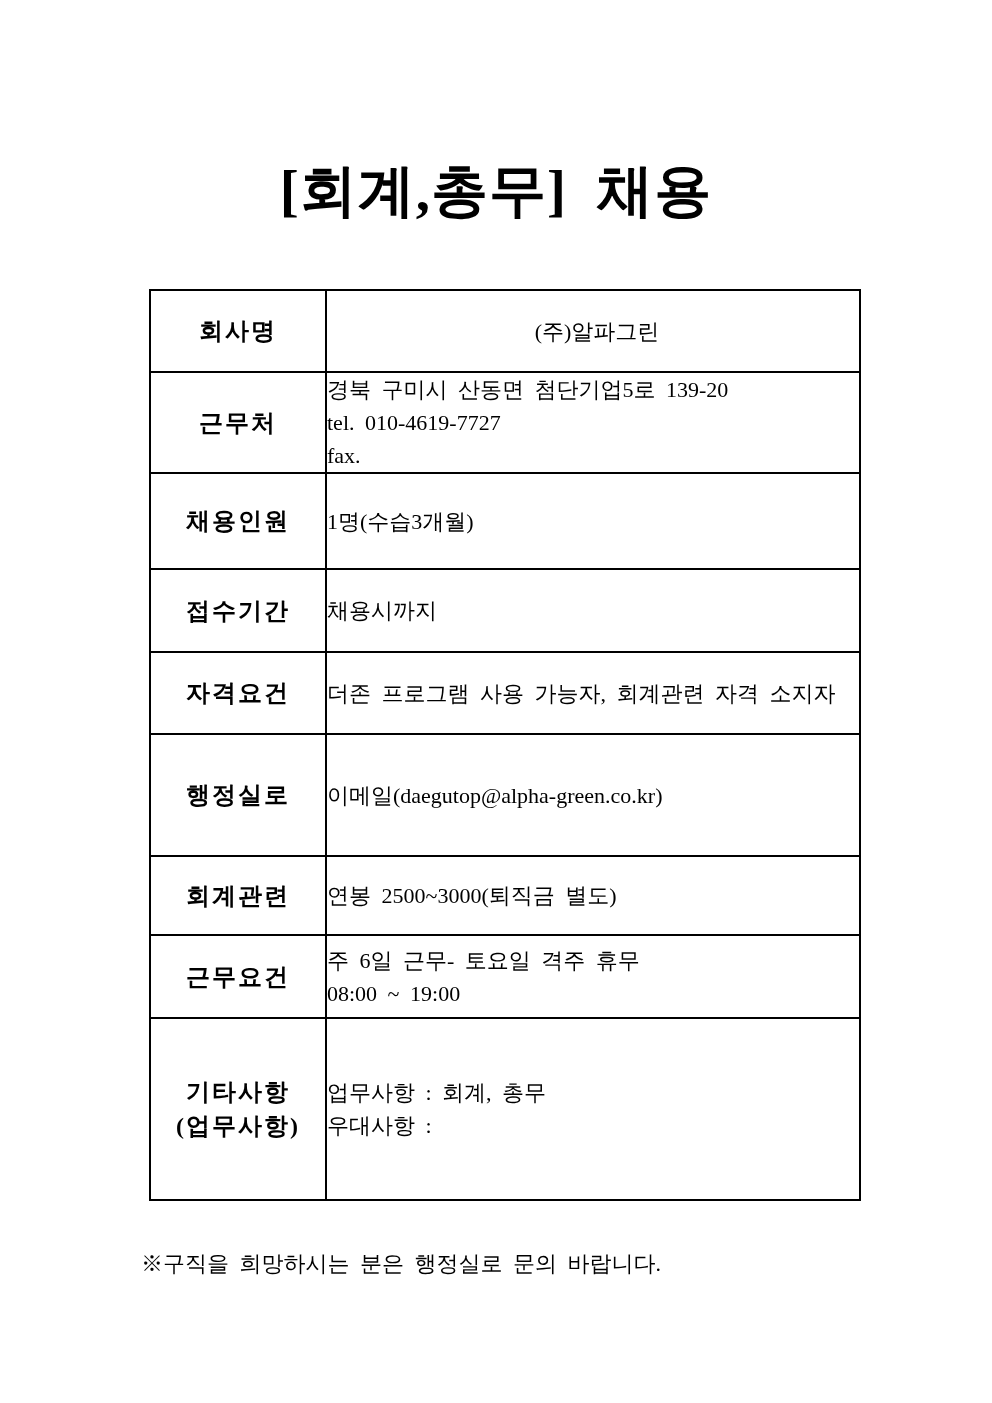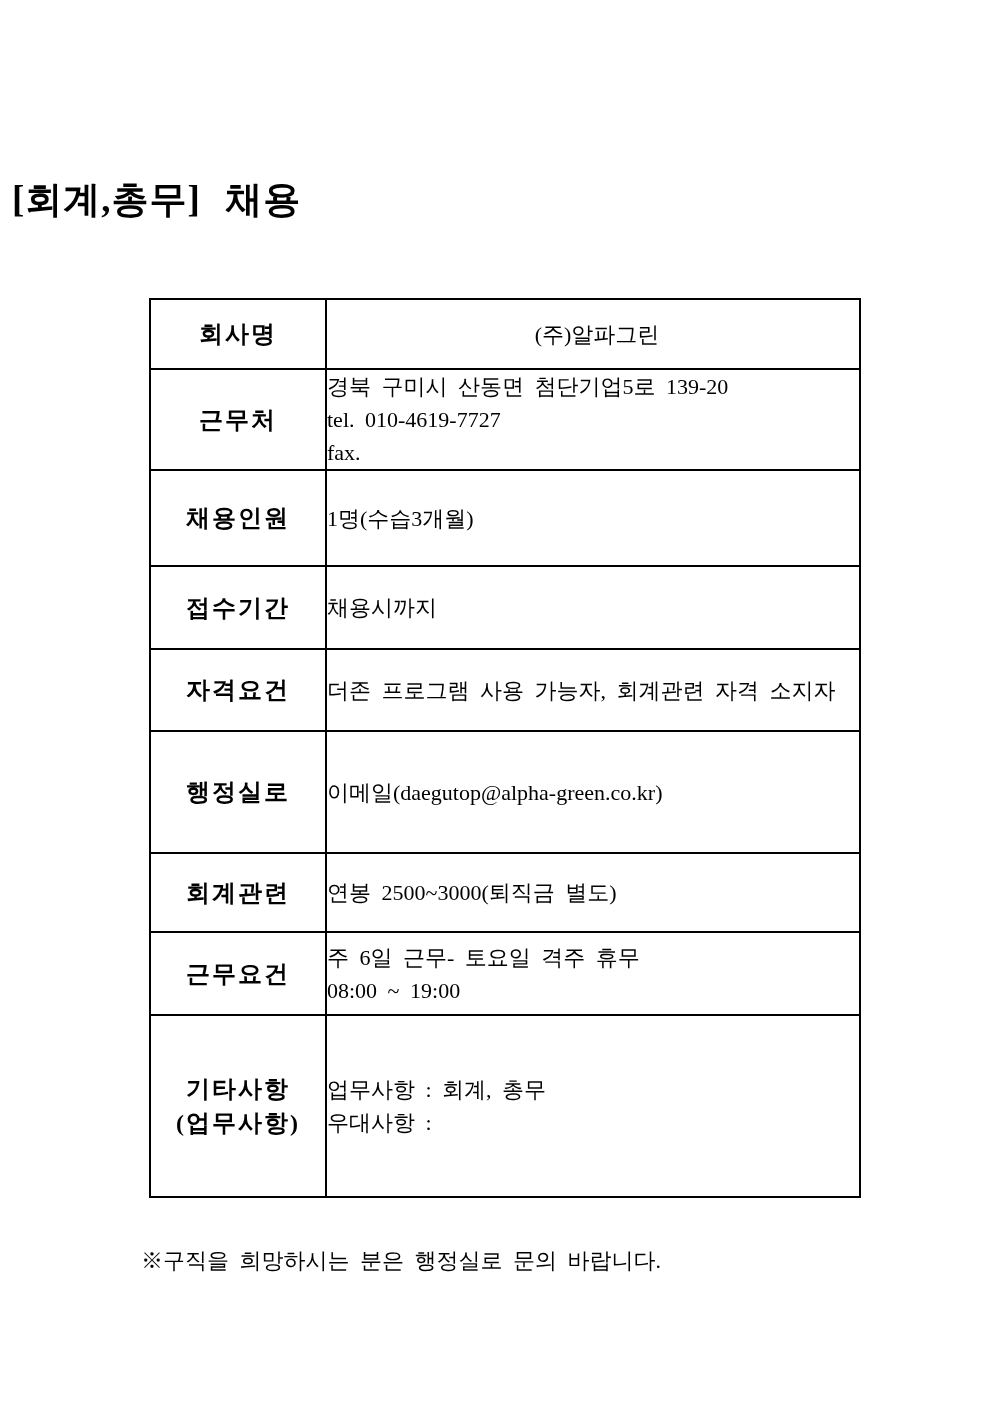--- a/index.html
+++ b/index.html
@@ -6,23 +6,24 @@
   .page {
     position: relative;
     width: 992px;
     height: 1403px;
     background: #ffffff;
     color: #000000;
     font-family: "Liberation Serif", "DejaVu Serif", serif;
     overflow: hidden;
   }
   .title {
-    margin: 12px;
+    margin: 3px;
     padding-top: 148px;
-    font-size: 37px;
+    text-align: center;
+    font-size: 57px;
     font-weight: bold;
     letter-spacing: 1px;
     word-spacing: 14px;
     line-height: 80px;
   }
   .doc-table {
     border-collapse: collapse;
     table-layout: fixed;
     width: 712px;
     margin: 58px 0 0 149px;
@@ -40,21 +41,21 @@
     font-size: 24px;
     letter-spacing: 2px;
   }
   .label-line { line-height: 34px; }
   .value-cell {
     font-size: 22px;
     padding-left: 11px;
     word-spacing: 5px;
   }
   .value-line { line-height: 33px; }
-  .doc-table tr:nth-child(1) { height: 70px; margin-left: 31px; }
+  .doc-table tr:nth-child(1) { height: 82px; margin-left: 31px; }
   .doc-table tr:nth-child(2) { height: 98px; }
   .doc-table tr:nth-child(3) { height: 96px; margin-top: 44px; }
   .doc-table tr:nth-child(4) { height: 83px; }
   .doc-table tr:nth-child(5) { height: 82px; }
   .doc-table tr:nth-child(6) { height: 122px; }
   .doc-table tr:nth-child(7) { height: 79px; }
   .doc-table tr:nth-child(8) { height: 83px; }
   .doc-table tr:nth-child(9) { height: 182px; }
   .doc-table tr:nth-child(1) .value-cell {
     text-align: center;

